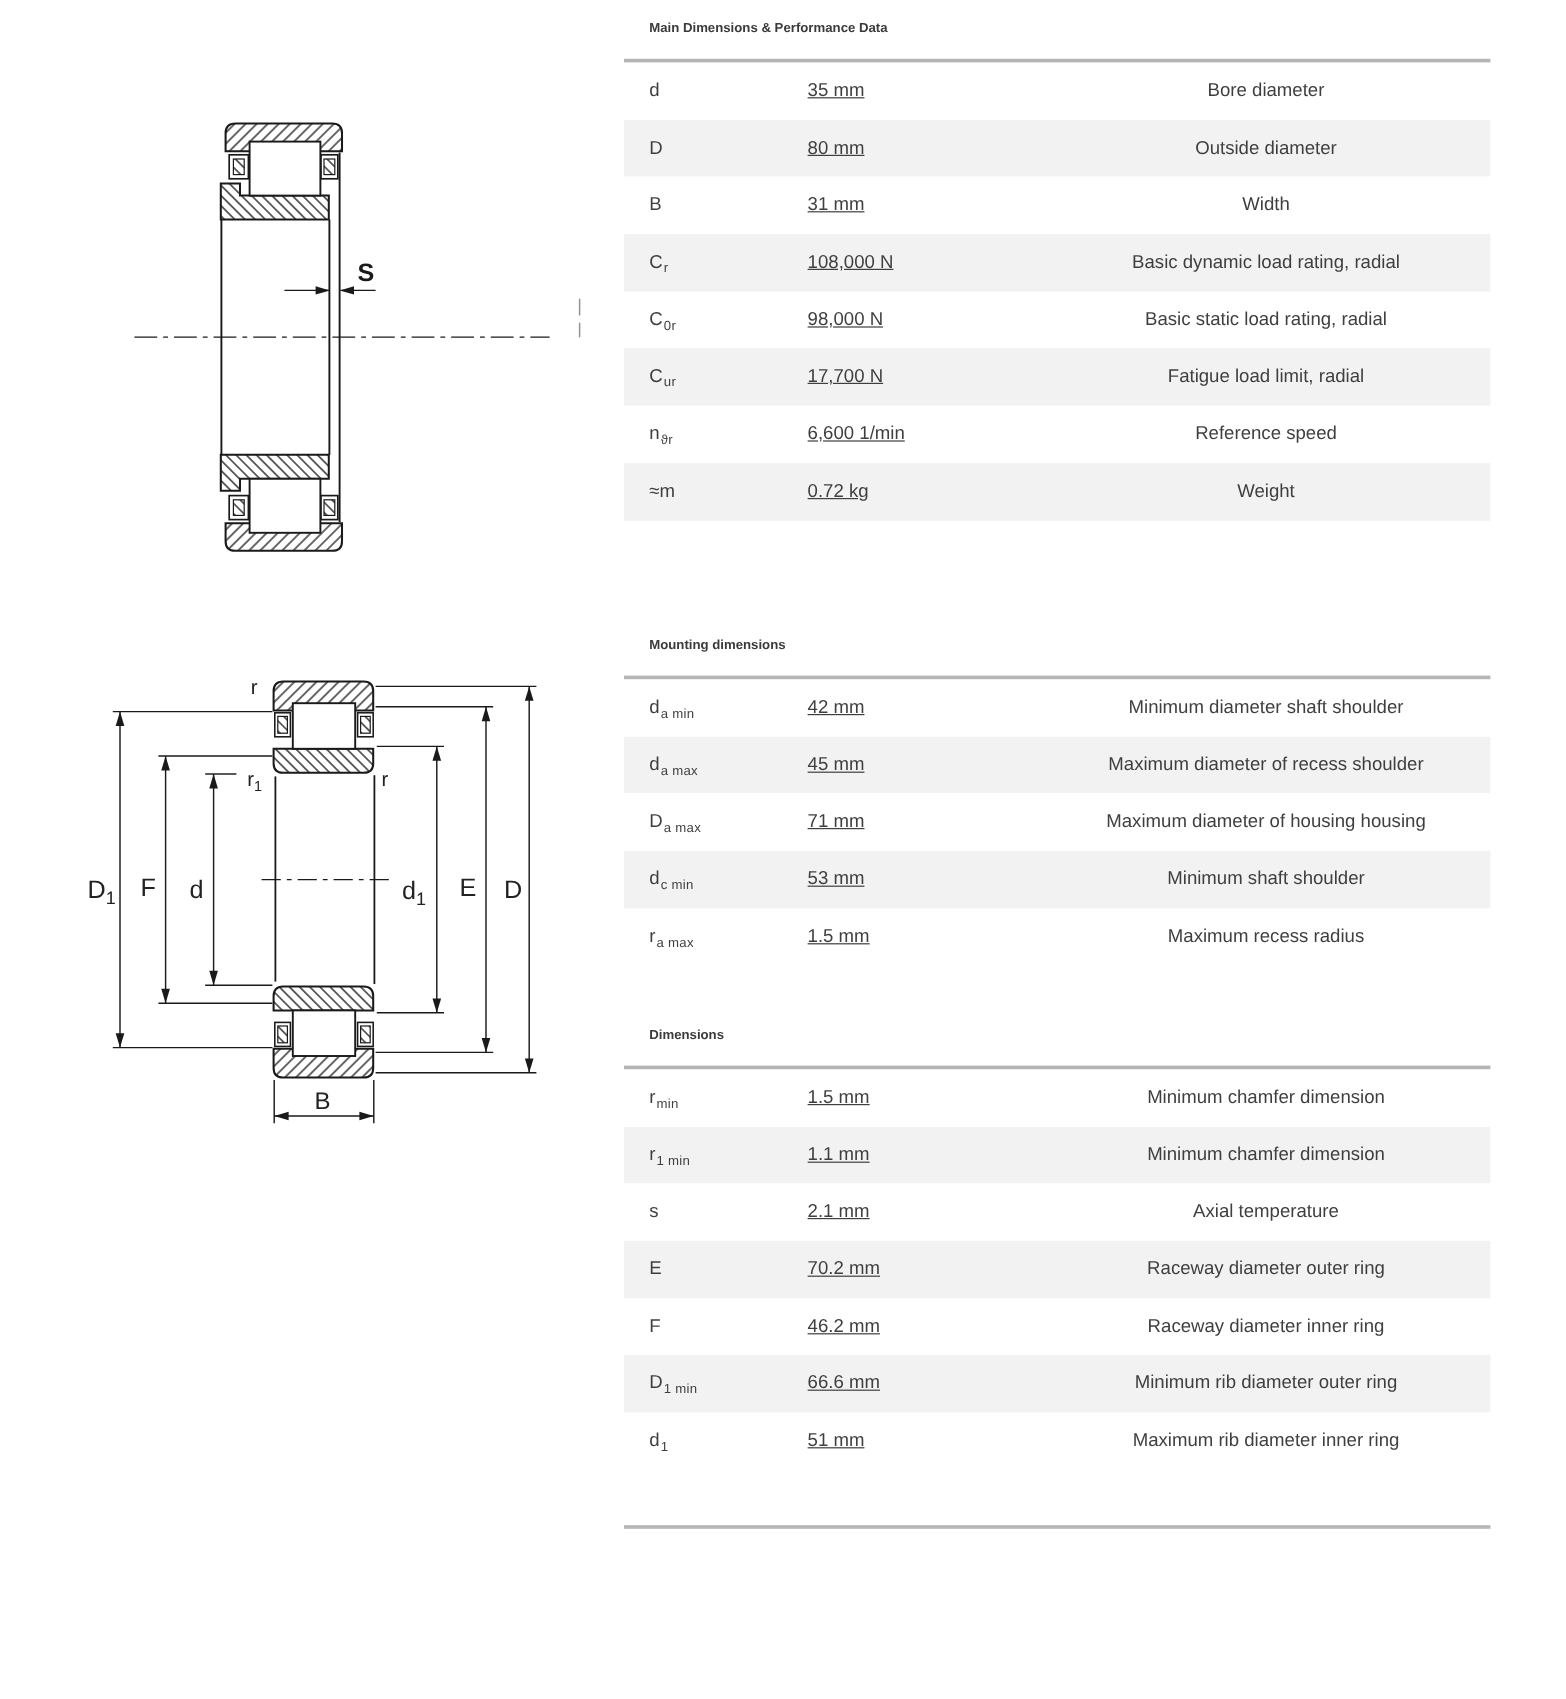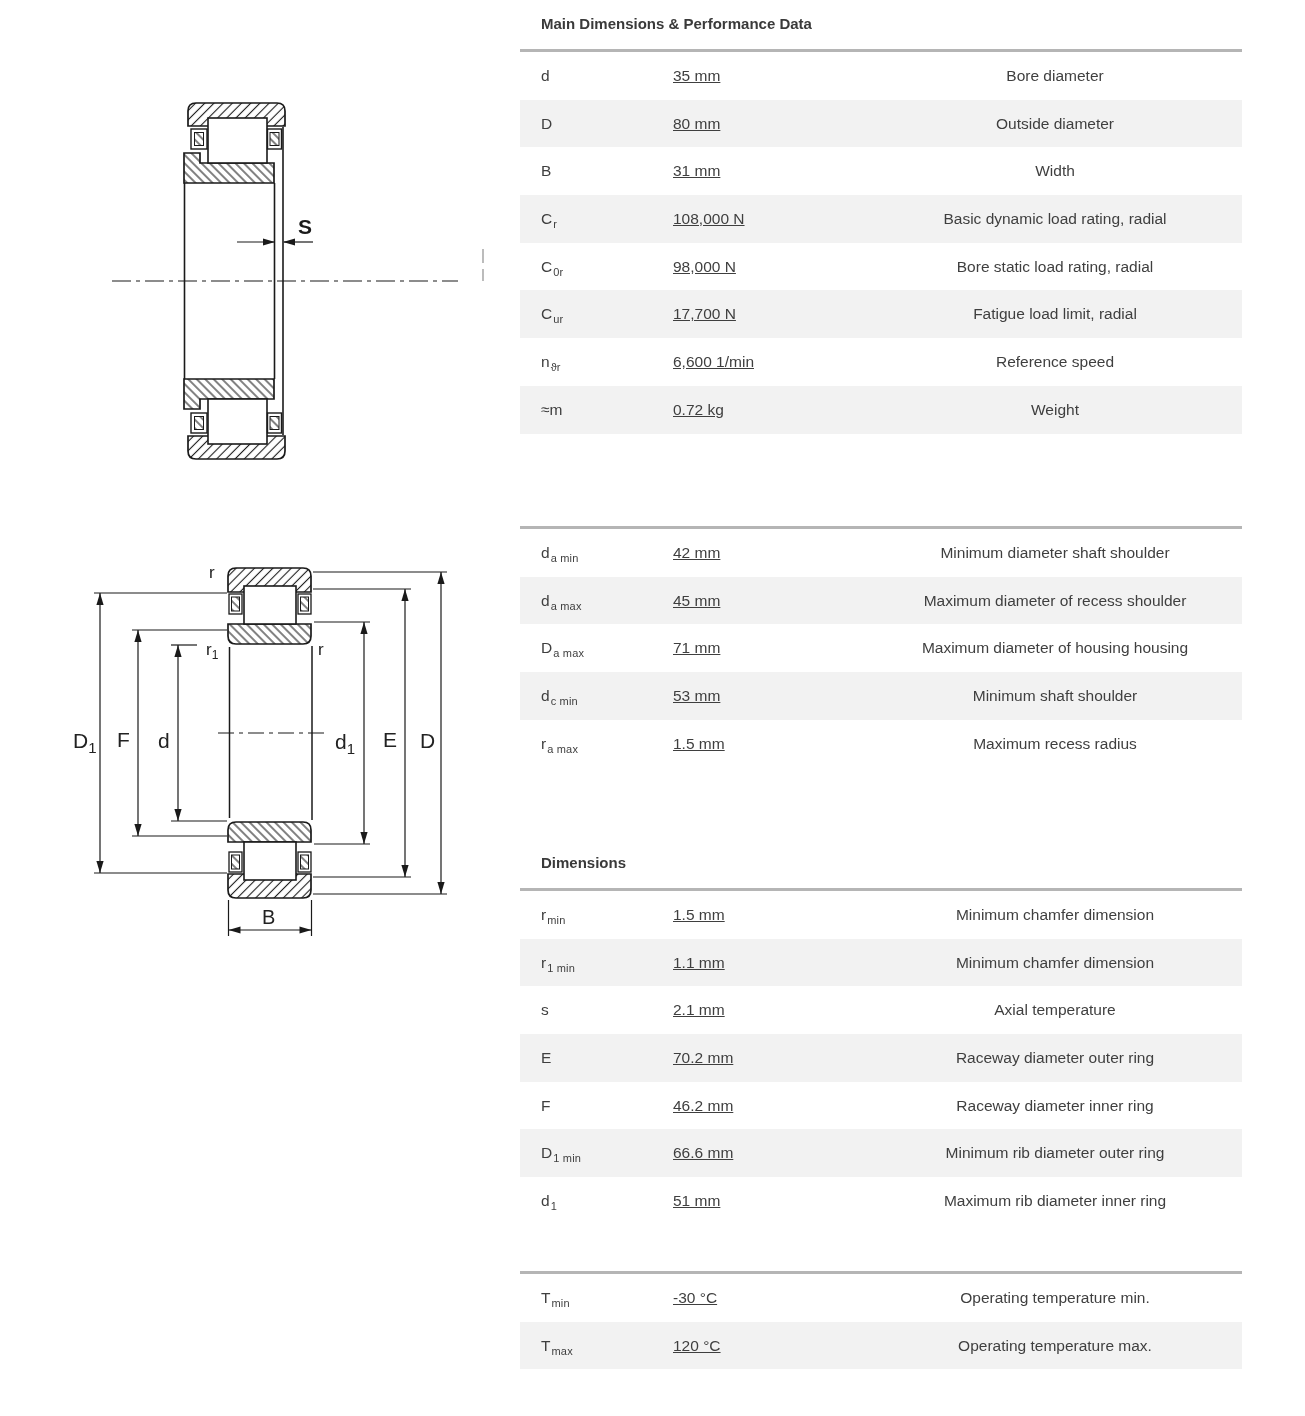--- a/index.html
+++ b/index.html
@@ -1,19 +1,19 @@
 <!DOCTYPE html>
 <html><head>
 <meta charset="utf-8">
 <style>
   html,body{margin:0;padding:0;background:#ffffff;}
   #page{position:relative;width:1305px;height:1416px;background:#ffffff;overflow:hidden;
         font-family:"Liberation Sans",sans-serif;}
   .section{position:absolute;left:520px;width:722px;}
-  .section h3{margin:0;padding:0 0 13px 21px;font-size:15px;line-height:24px;font-weight:700;color:#3a3a3a;}
+  .section h3{margin:0;padding:0 0 13px 21px;font-size:11px;line-height:24px;font-weight:700;color:#3a3a3a;}
   .rule{height:3px;background:#b5b5b5;}
   .rows{display:block;}
   .row{display:flex;align-items:center;height:47.7px;padding-left:21px;box-sizing:border-box;
        font-size:15.5px;color:#3f3f3f;}
   .row:nth-child(even){background:#f2f2f2;}
   .cell{display:block;}
   .sym{flex:0 0 132px;}
   .val{flex:0 0 195px;text-decoration:underline;}
   .desc{flex:1;text-align:center;}
   .sub{font-size:11px;position:relative;top:4px;margin-left:1px;letter-spacing:0.2px;}
@@ -184,21 +184,21 @@
 
   <div class="row">
     <span class="cell sym"><span class="base">C</span><span class="sub">r</span></span>
     <span class="cell val">108,000 N</span>
     <span class="cell desc">Basic dynamic load rating, radial</span>
   </div>
 
   <div class="row">
     <span class="cell sym"><span class="base">C</span><span class="sub">0r</span></span>
     <span class="cell val">98,000 N</span>
-    <span class="cell desc">Bore static load rating, radial</span>
+    <span class="cell desc">Basic static load rating, radial</span>
   </div>
 
   <div class="row">
     <span class="cell sym"><span class="base">C</span><span class="sub">ur</span></span>
     <span class="cell val">17,700 N</span>
     <span class="cell desc">Fatigue load limit, radial</span>
   </div>
 
 
   <div class="row">
@@ -209,20 +209,21 @@
 
   <div class="row">
     <span class="cell sym"><span class="base">≈m</span><span class="sub"></span></span>
     <span class="cell val">0.72 kg</span>
     <span class="cell desc">Weight</span>
   </div>
 </div>
   </div>
 
   <div class="section" style="top:526px">
+    <h3>Mounting dimensions</h3>
     <div class="rule"></div>
     <div class="rows">
   <div class="row">
     <span class="cell sym"><span class="base">d</span><span class="sub">a min</span></span>
     <span class="cell val">42 mm</span>
     <span class="cell desc">Minimum diameter shaft shoulder</span>
   </div>
 
   <div class="row">
     <span class="cell sym"><span class="base">d</span><span class="sub">a max</span></span>
@@ -293,28 +294,15 @@
   <div class="row">
     <span class="cell sym"><span class="base">d</span><span class="sub">1</span></span>
     <span class="cell val">51 mm</span>
     <span class="cell desc">Maximum rib diameter inner ring</span>
   </div>
 </div>
   </div>
 
   <div class="section" style="top:1271px">
     <div class="rule"></div>
-    <div class="rows">
-  <div class="row">
-    <span class="cell sym"><span class="base">T</span><span class="sub">min</span></span>
-    <span class="cell val">-30 °C</span>
-    <span class="cell desc">Operating temperature min.</span>
-  </div>
-
-  <div class="row">
-    <span class="cell sym"><span class="base">T</span><span class="sub">max</span></span>
-    <span class="cell val">120 °C</span>
-    <span class="cell desc">Operating temperature max.</span>
-  </div>
+  </div>
+
 </div>
-  </div>
-
-</div>
 
 </body></html>

